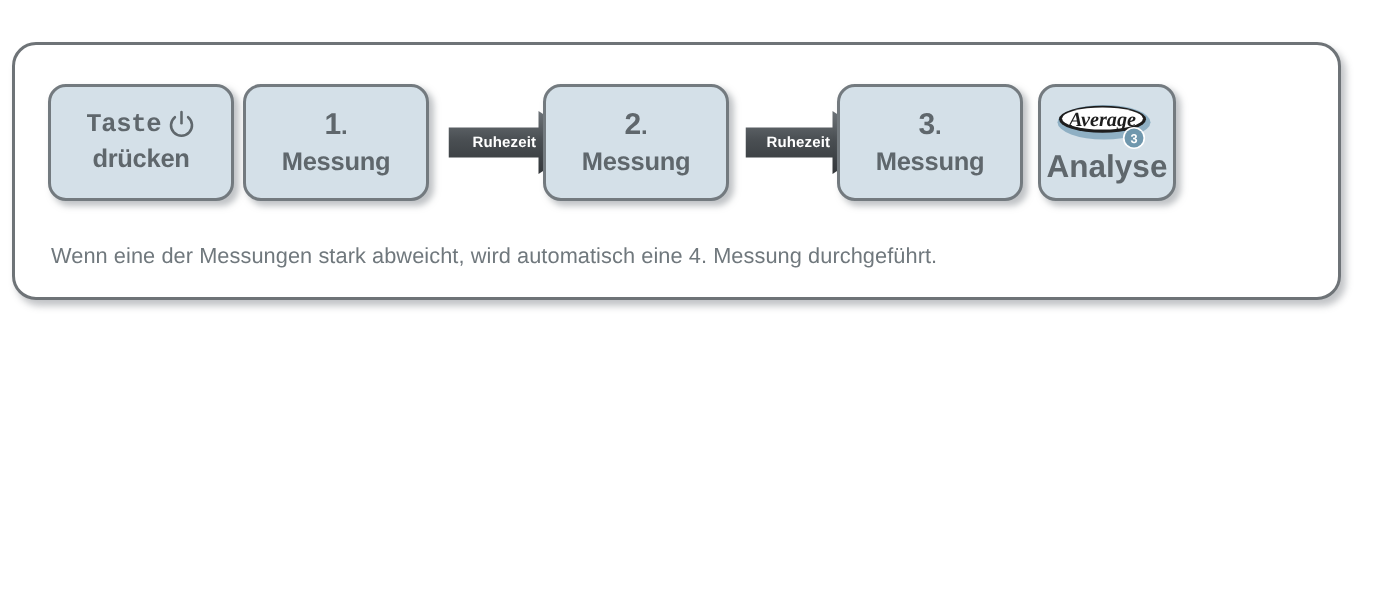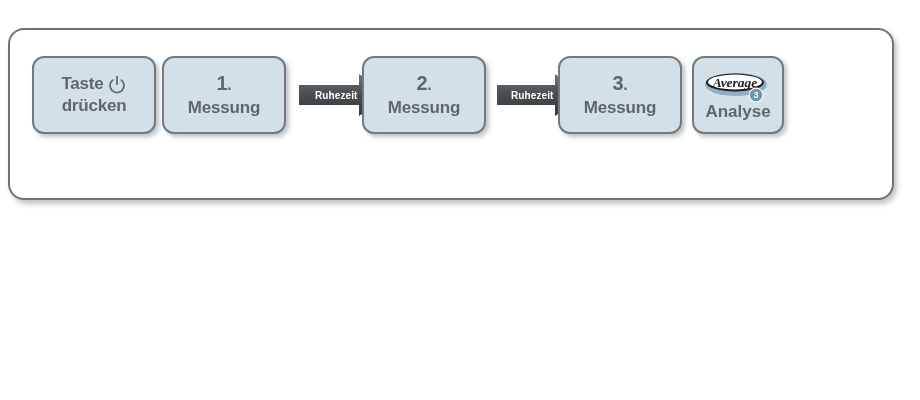--- a/index.html
+++ b/index.html
@@ -80,22 +80,23 @@
   
   #box-taste   { left: 22px;  top: 26px; width: 124px; height: 78px; }
   #box-m1      { left: 152px; top: 26px; width: 124px; height: 78px; }
   #box-m2      { left: 352px; top: 26px; width: 124px; height: 78px; }
   #box-m3      { left: 548px; top: 26px; width: 124px; height: 78px; }
   #box-analyse { left: 682px; top: 26px; width:  92px; height: 78px; }
   #box-ergebnis{ left: 786px; top: 26px; width:  92px; height: 78px; }
 
   .taste-row {
     display: flex;
-    align-items: flex-end;
+    align-items: flex-start;
     gap: 3px;
+    font-family: Liberation Mono, monospace;
   }
 
   
   .power-icon {
     display: inline-block;
     width: 20px;
     height: 20px;
     position: relative;
   }
   .power-icon svg { display: block; }
@@ -132,21 +133,21 @@
   .avg-logo {
     width: 74px;
     height: 34px;
     position: relative;
     margin-bottom: 0;
   }
   .avg-logo svg { display: block; }
 
   .analyse-label {
     font-weight: bold;
-    font-size: 17px;
+    font-size: 21px;
     color: #5f676c;
     line-height: 1.1;
   }
 
   
   .caption {
     position: absolute;
     left: 24px;
     top: 133px;
     width: 840px;
@@ -242,15 +243,16 @@
             <circle cx="55" cy="26" r="6.3" fill="#6f97ad"></circle>
             <text x="55" y="29.4" text-anchor="middle" font-family="'Liberation Sans', sans-serif" font-size="8.5" font-weight="bold" fill="#ffffff">3</text>
           </svg>
         </div>
         <div class="analyse-label">Analyse</div>
       </div>
 
 
     </div>
 
+    <div class="caption">Wenn eine der Messungen stark abweicht, wird automatisch eine 4. Messung durchgeführt.</div>
 
   </div>
 </div>
 
 </body></html>

